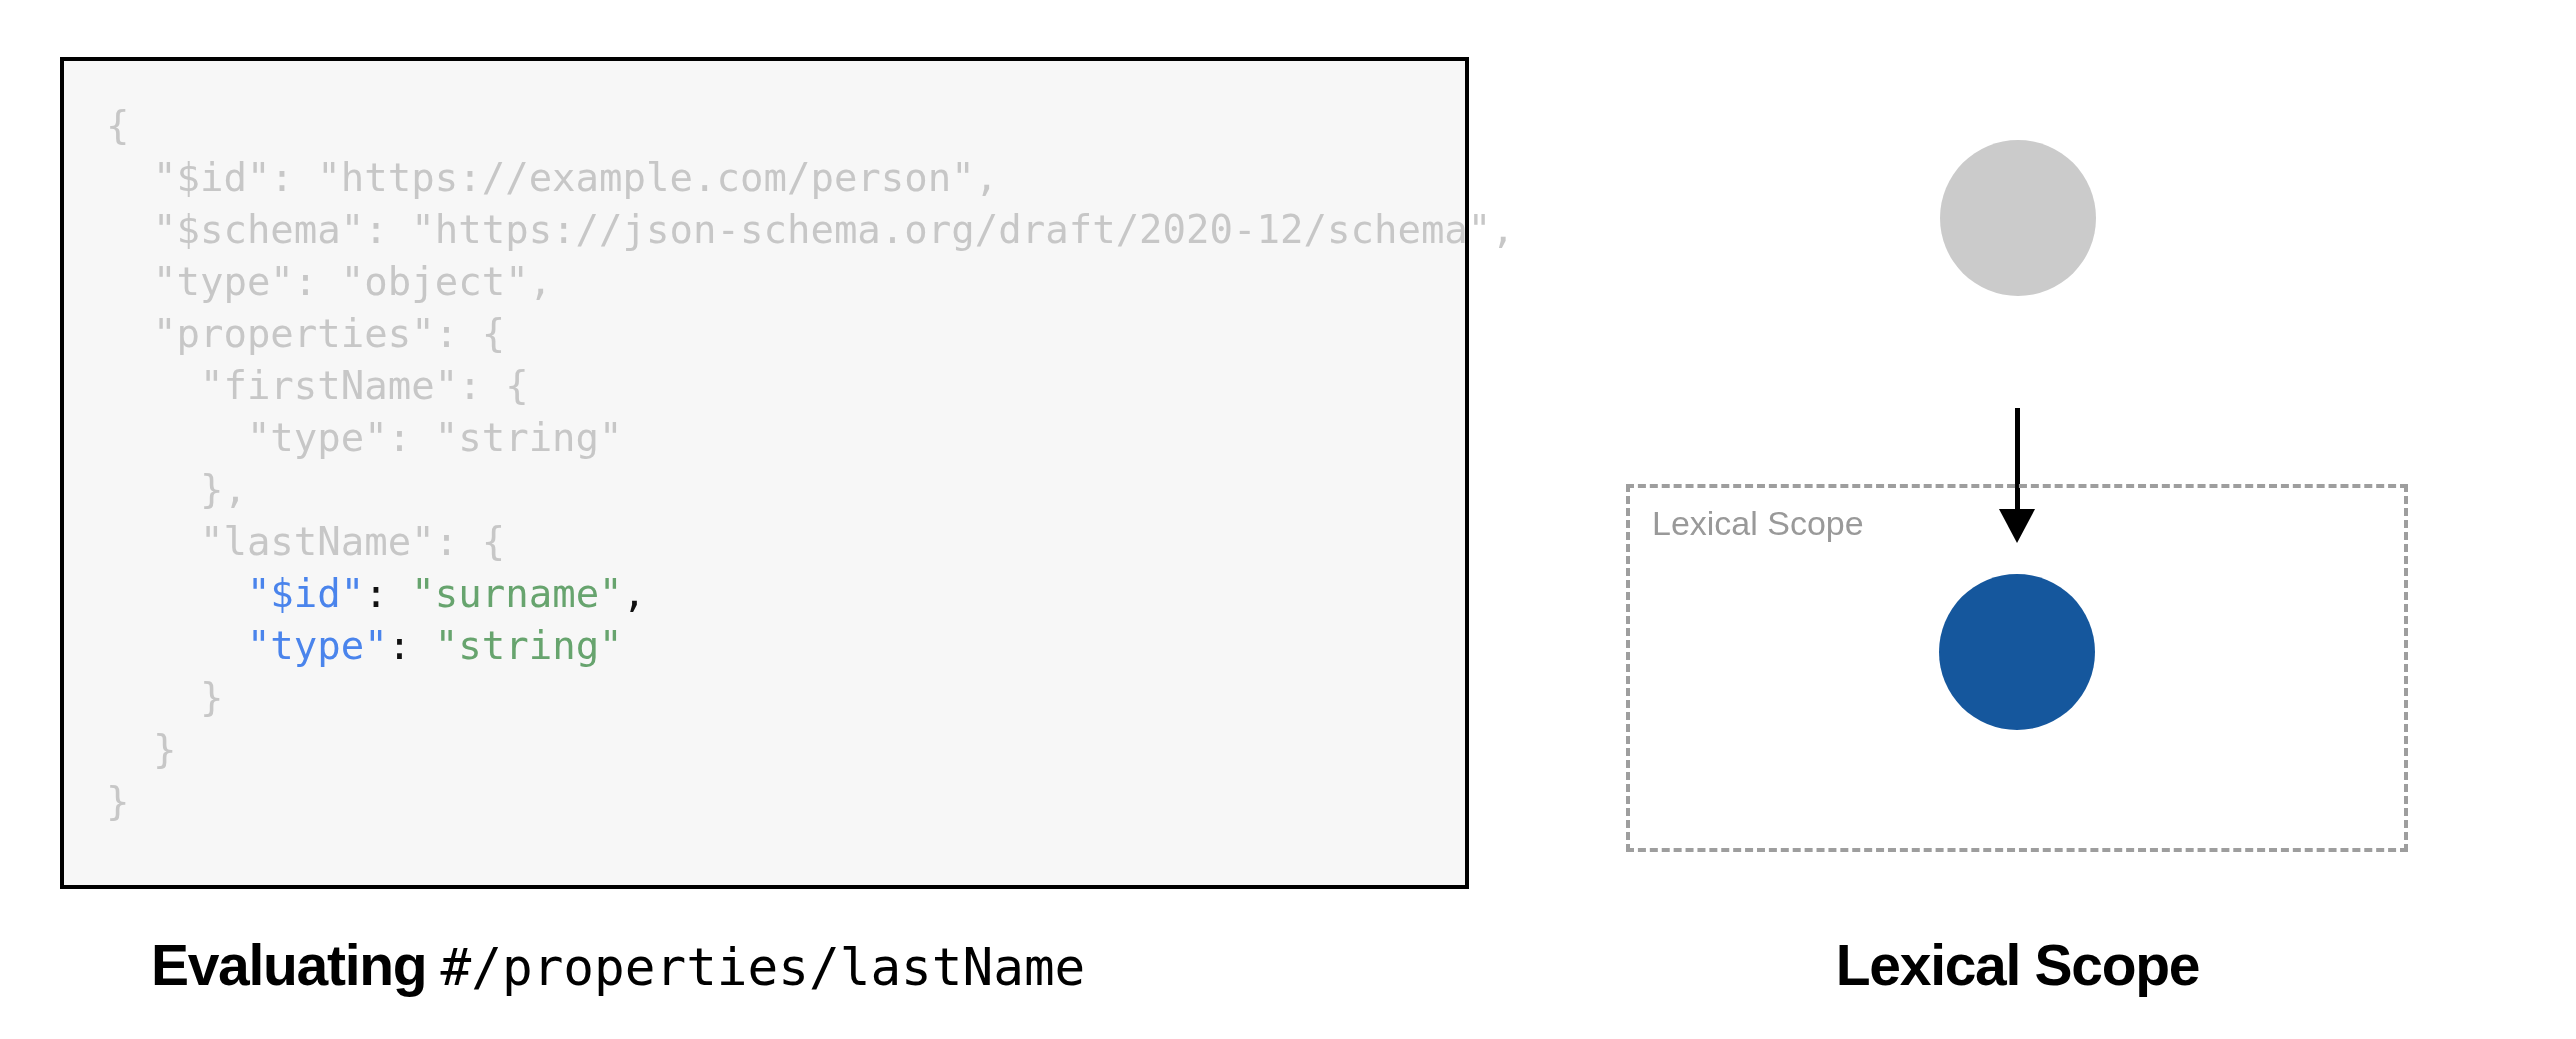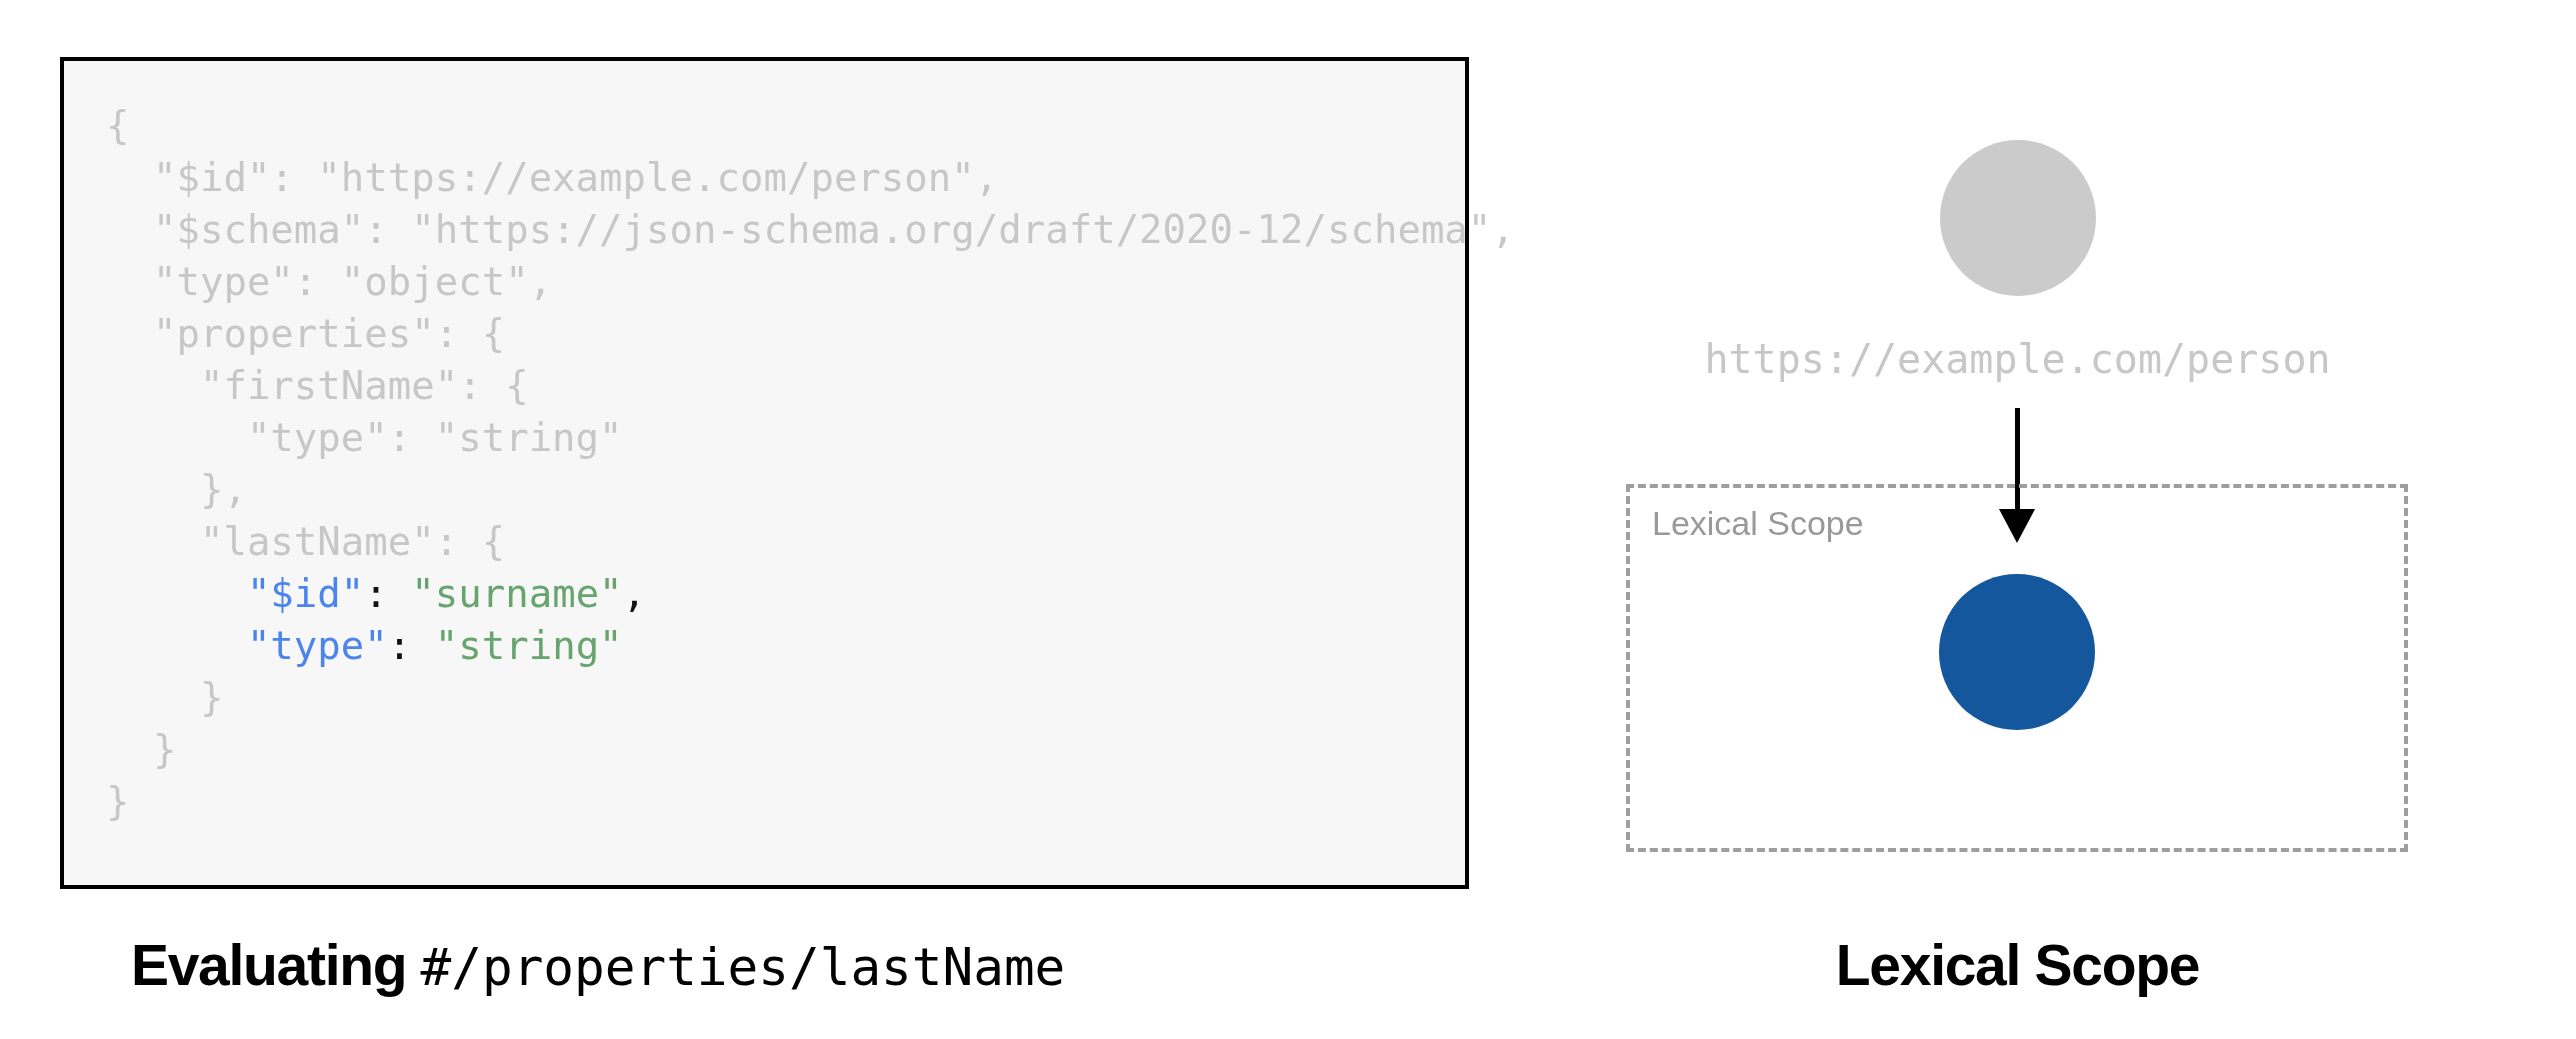--- a/index.html
+++ b/index.html
@@ -30,21 +30,21 @@
     color: var(--color-code_default, #c7c7c7);
   }
   .t-ind  { white-space: pre; }
   .t-key  { white-space: pre; color: var(--color-code_key, #4a84ec); }
   .t-sep  { white-space: pre; color: var(--color-code_punct, #111111); }
   .t-str  { white-space: pre; color: var(--color-code_string, #67a46e); }
 
   
   .caption-left {
     position: absolute;
-    left: 131px; top: 933px;
+    left: 151px; top: 933px;
     height: 65px; line-height: 65px;
     white-space: nowrap;
     color: #000000;
   }
   .cap-bold {
     font-family: "Liberation Sans", sans-serif;
     font-weight: bold;
     font-size: 57px;
     letter-spacing: -1.3px;
   }
@@ -154,21 +154,20 @@
       <div class="ln"><span class="t-ind">      </span><span class="t-key">"type"</span><span class="t-sep">: </span><span class="t-str">"string"</span><span class="t-sep"></span></div>
       <div class="ln">    }</div>
       <div class="ln">  }</div>
       <div class="ln">}</div>
     </div>
   </div>
 
   <div class="caption-left"><span class="cap-bold">Evaluating</span><span class="cap-mono">#/properties/lastName</span></div>
 
   <div class="gray-circle"></div>
-  <div class="gray-url">https://example.com/person</div>
 
   <div class="arrow-line"></div>
   <div class="arrow-head"></div>
 
   <div class="scope-box">
     <span class="scope-label">Lexical Scope</span>
   </div>
 
   <div class="blue-circle"></div>
 

